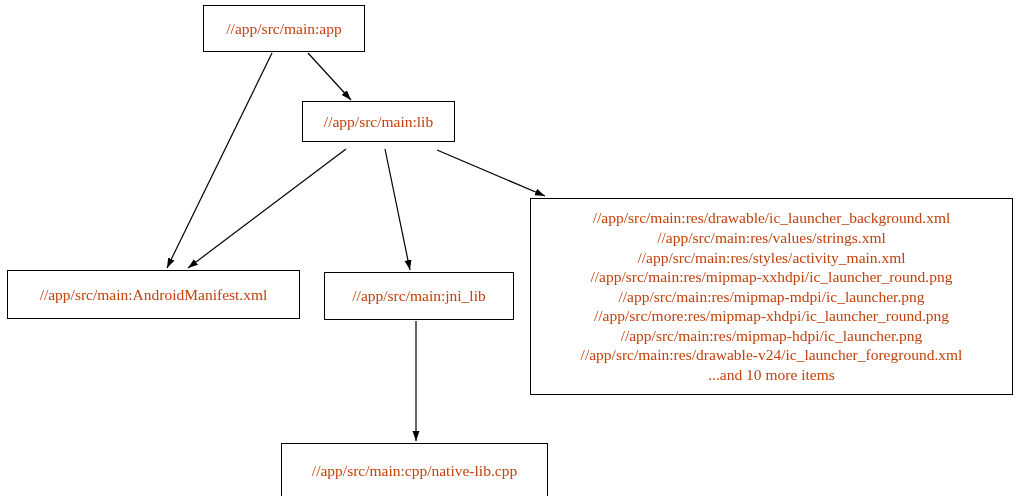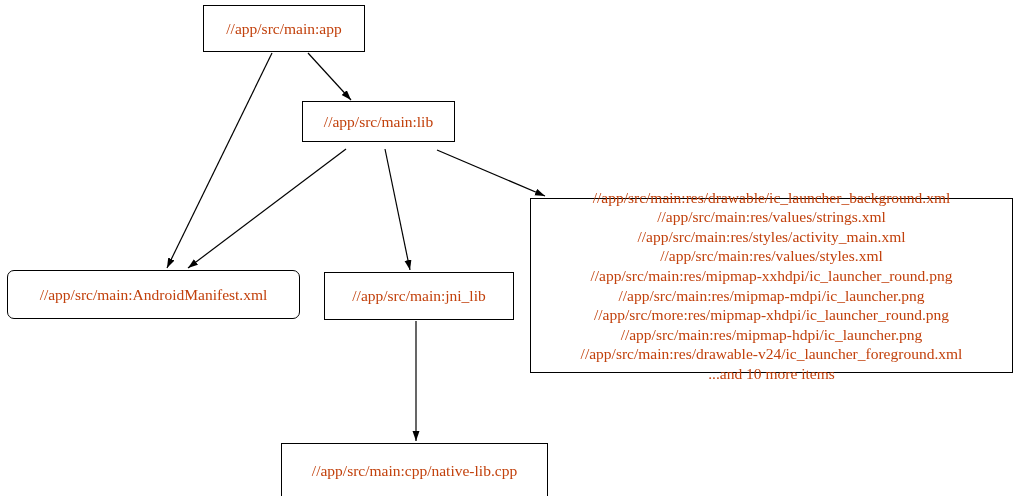--- a/index.html
+++ b/index.html
@@ -62,31 +62,30 @@
         <line x1="416" y1="321" x2="416" y2="441" stroke="#000000" marker-end="url(#arrowhead)"></line>
       </g>
   </svg>
 
 <div class="node" style="left: 203px; top: 5px; width: 162px; height: 47px;">
       <div class="node-line">//app/src/main:app</div>
     </div>
     <div class="node" style="left: 302px; top: 101px; width: 153px; height: 41px;">
       <div class="node-line">//app/src/main:lib</div>
     </div>
-    <div class="node" style="left: 7px; top: 270px; width: 293px; height: 49px; border-radius: 7px;">
+    <div class="node" style="left: 7px; top: 270px; width: 293px; height: 49px;">
       <div class="node-line">//app/src/main:AndroidManifest.xml</div>
     </div>
     <div class="node" style="left: 324px; top: 272px; width: 190px; height: 48px;">
       <div class="node-line">//app/src/main:jni_lib</div>
     </div>
-    <div class="node" style="left: 530px; top: 198px; width: 483px; height: 175px;">
+    <div class="node" style="left: 530px; top: 198px; width: 483px; height: 197px;">
       <div class="node-line">//app/src/main:res/drawable/ic_launcher_background.xml</div>
       <div class="node-line">//app/src/main:res/values/strings.xml</div>
       <div class="node-line">//app/src/main:res/styles/activity_main.xml</div>
-      <div class="node-line">//app/src/main:res/values/styles.xml</div>
       <div class="node-line">//app/src/main:res/mipmap-xxhdpi/ic_launcher_round.png</div>
       <div class="node-line">//app/src/main:res/mipmap-mdpi/ic_launcher.png</div>
       <div class="node-line">//app/src/more:res/mipmap-xhdpi/ic_launcher_round.png</div>
       <div class="node-line">//app/src/main:res/mipmap-hdpi/ic_launcher.png</div>
       <div class="node-line">//app/src/main:res/drawable-v24/ic_launcher_foreground.xml</div>
       <div class="node-line">...and 10 more items</div>
     </div>
     <div class="node" style="left: 281px; top: 443px; width: 267px; height: 56px;">
       <div class="node-line">//app/src/main:cpp/native-lib.cpp</div>
     </div>

